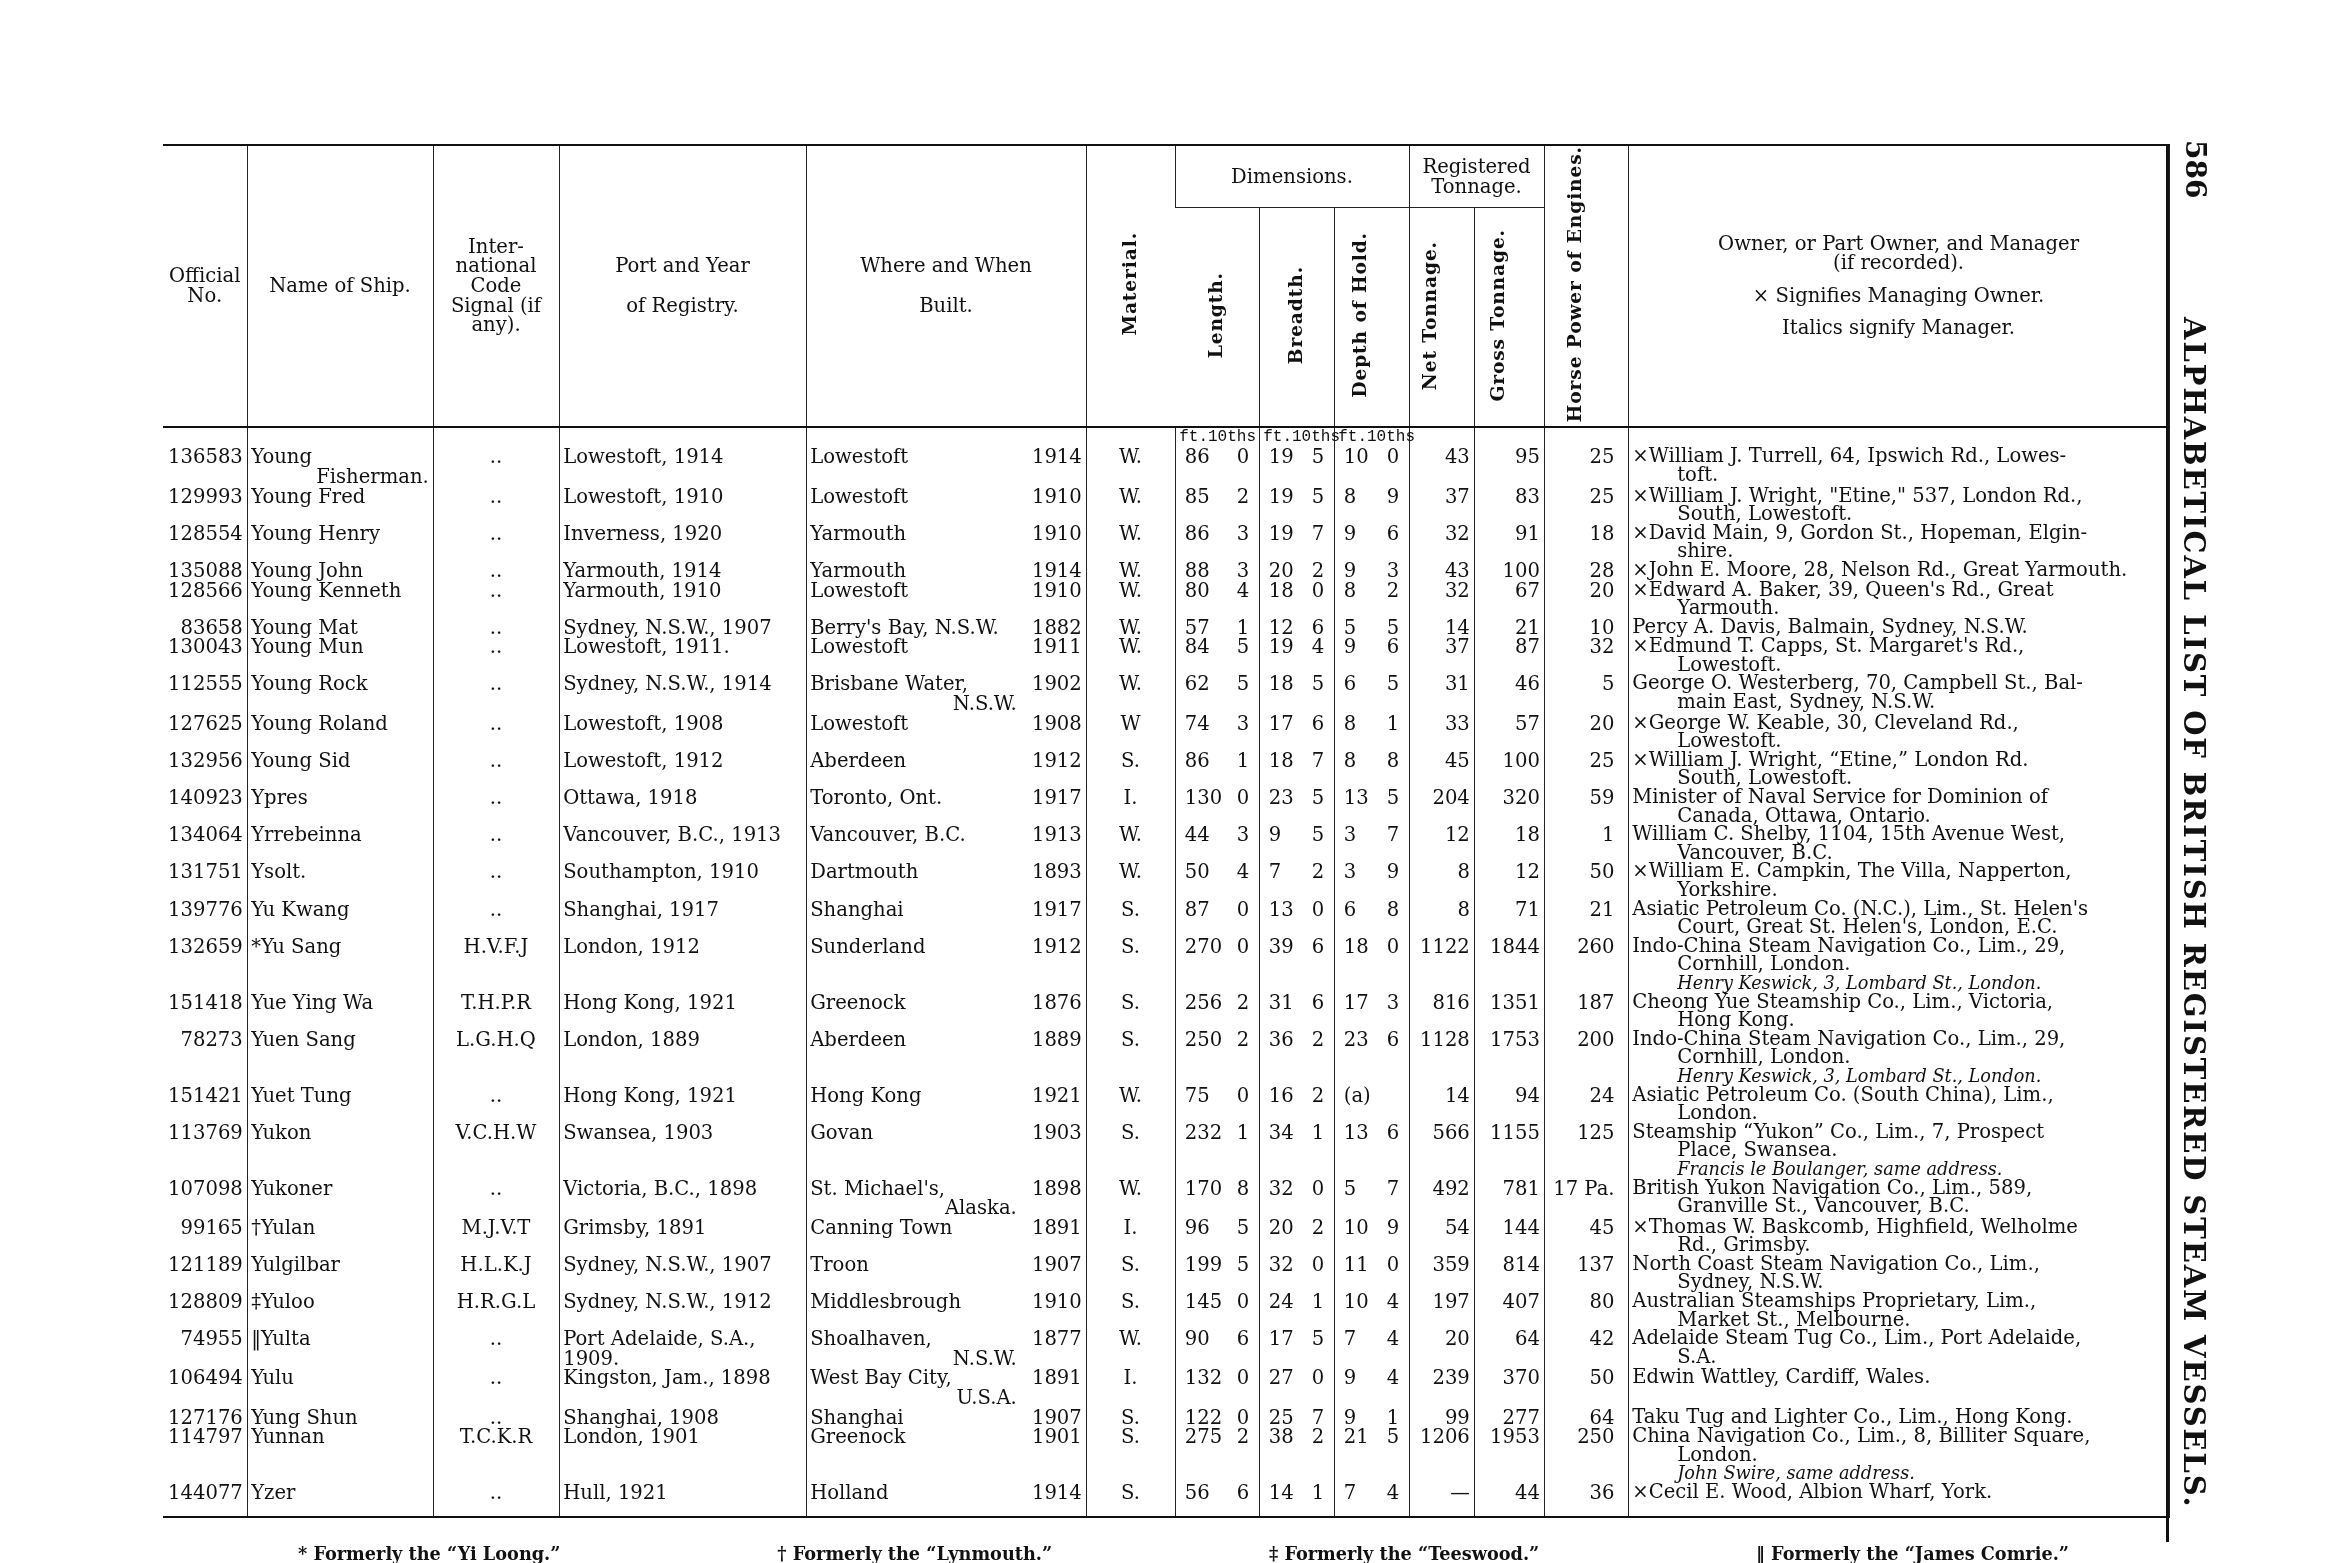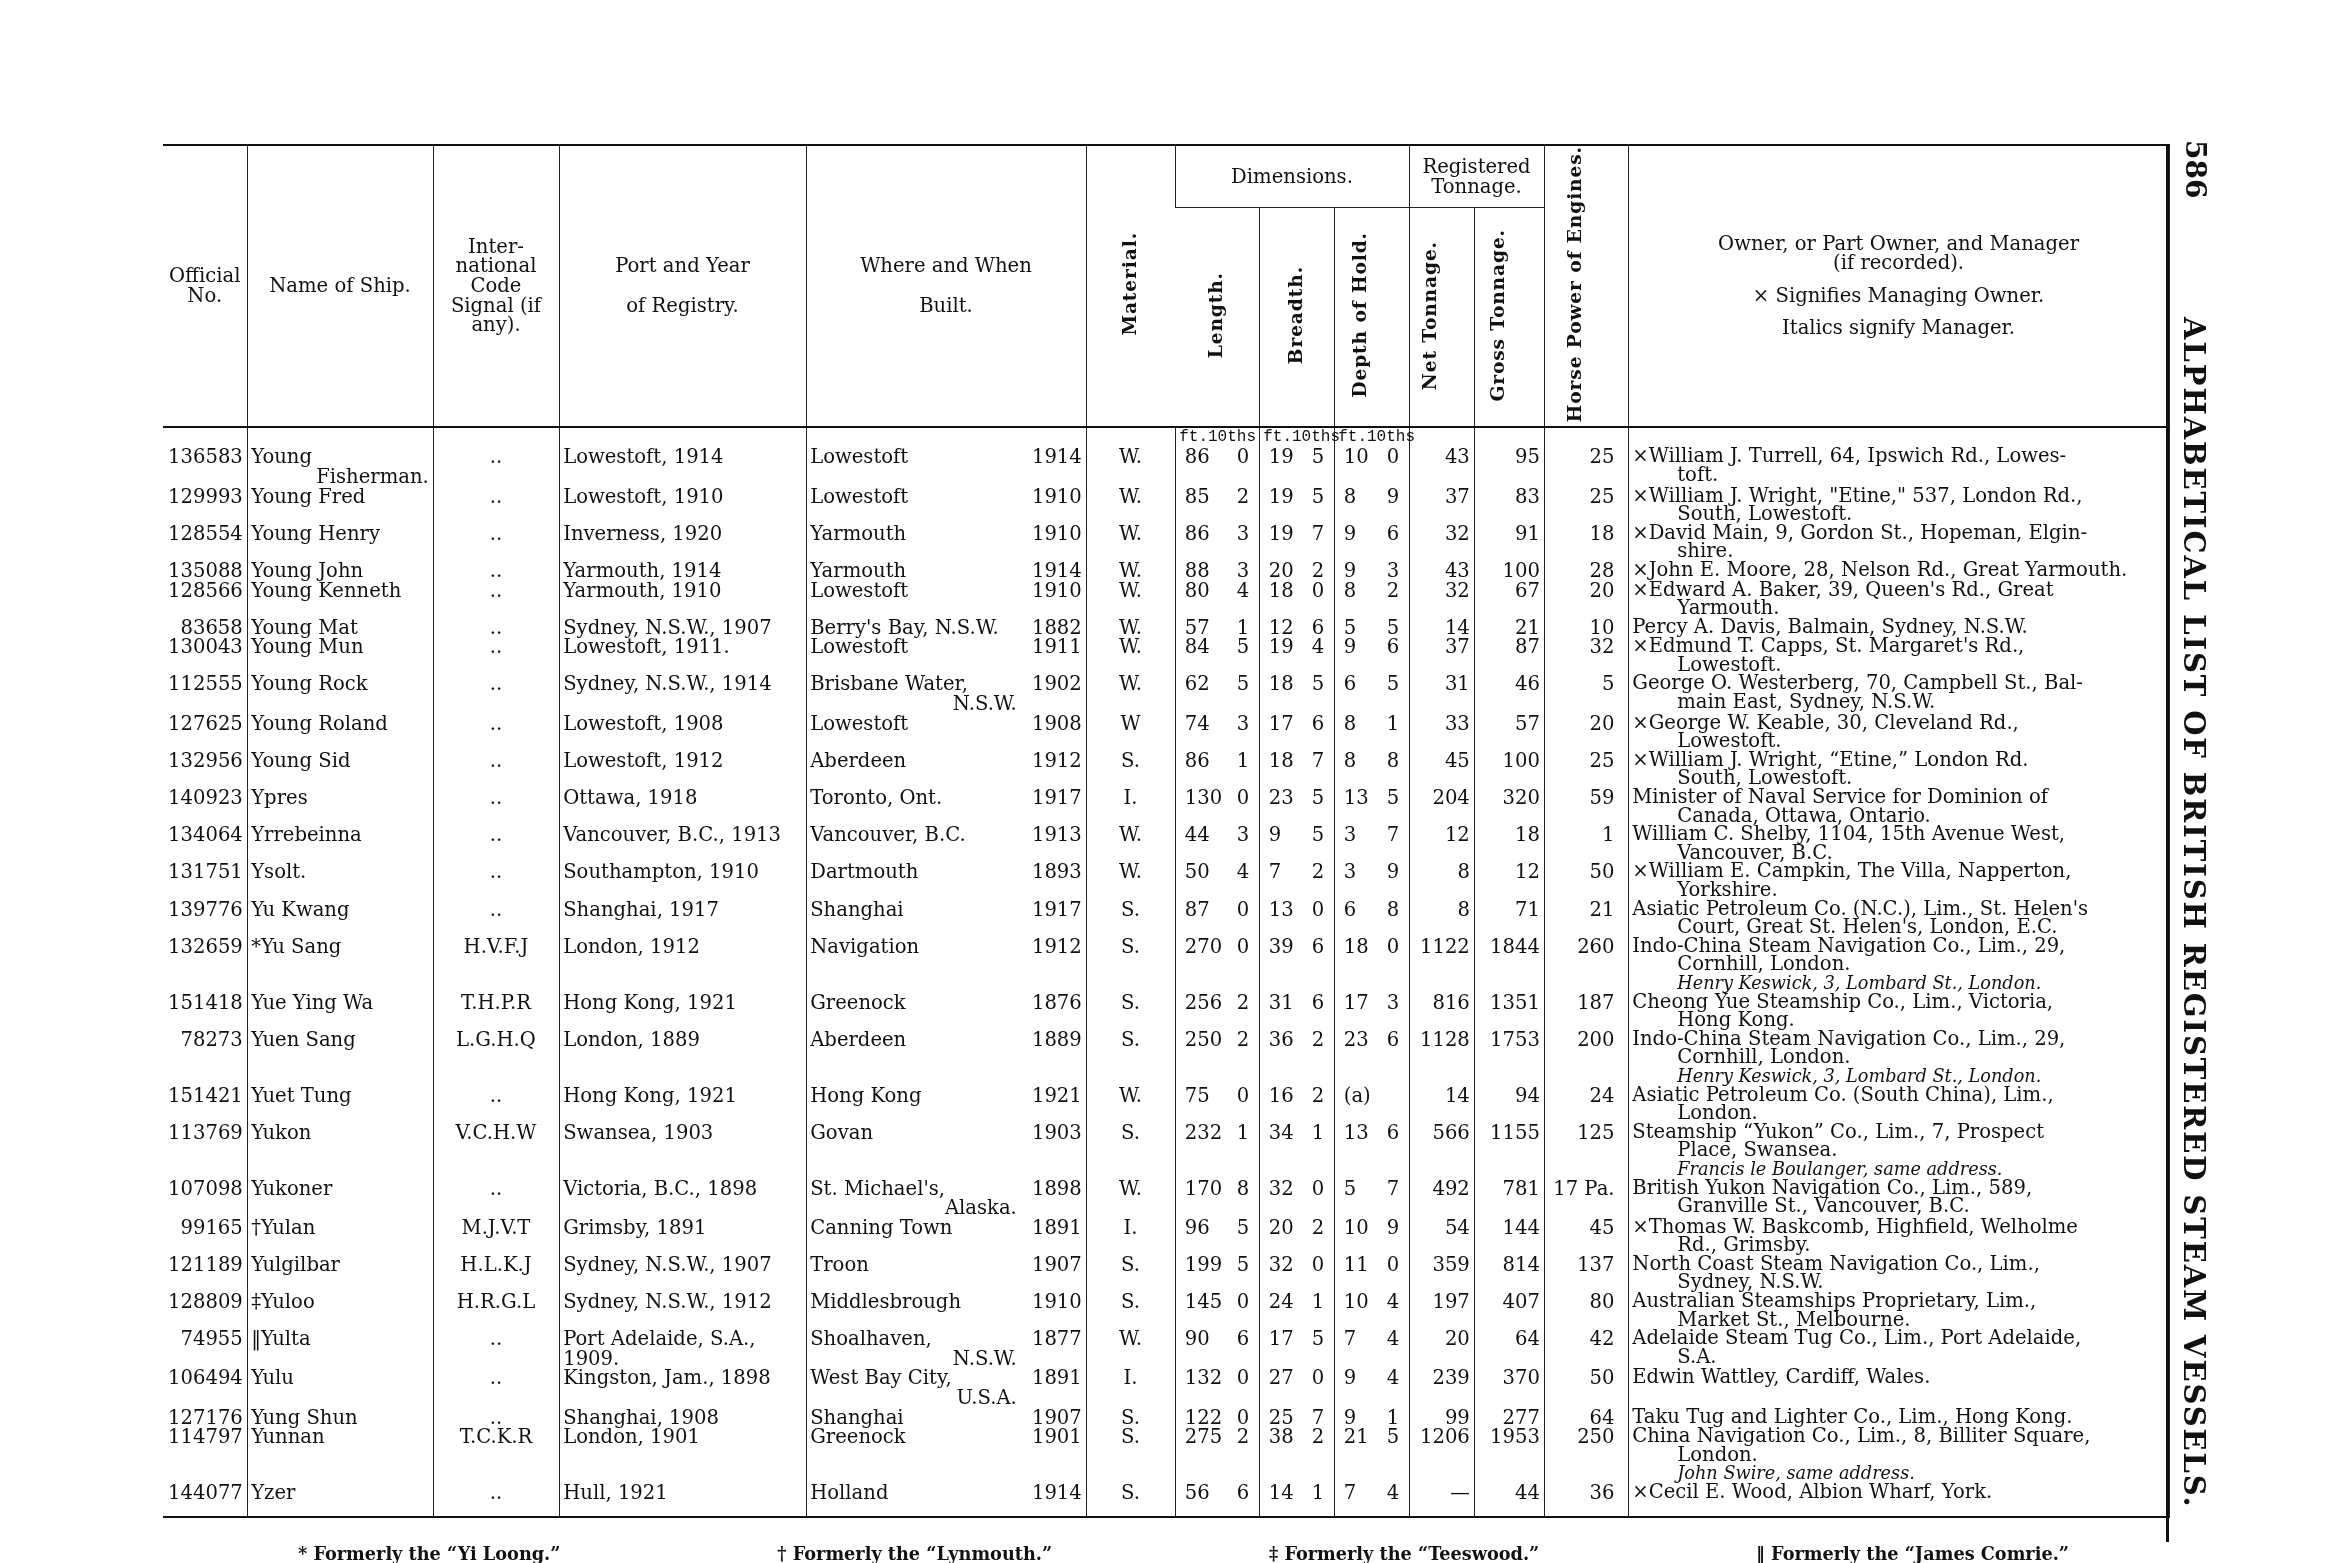--- a/index.html
+++ b/index.html
@@ -597,21 +597,21 @@
           <td class="num" style="padding-right:13px">21</td>
           <td class="owner" style="border-right:1.9px solid #222"><span>Asiatic Petroleum Co. (N.C.), Lim., St. Helen's</span><span class="cont">Court, Great St. Helen's, London, E.C.</span><span class="mgr"></span></td>
         </tr>
         <tr>
           <td class="num">132659</td>
           <td class="name"><span>*Yu Sang</span><span class="cont"></span></td>
           <td class="ctr">H.V.F.J</td>
           <td style="white-space:normal">London, 1912</td>
           <td class="built">
             <div class="split">
-              <span>Navigation</span>
+              <span>Sunderland</span>
               <span>1912</span>
             </div>
             <span class="cont"></span>
           </td>
           <td class="ctr">S.</td>
           <td>
             <div class="split" style="padding:0 5.6px">
               <span>270</span>
               <span>0</span>
             </div>

